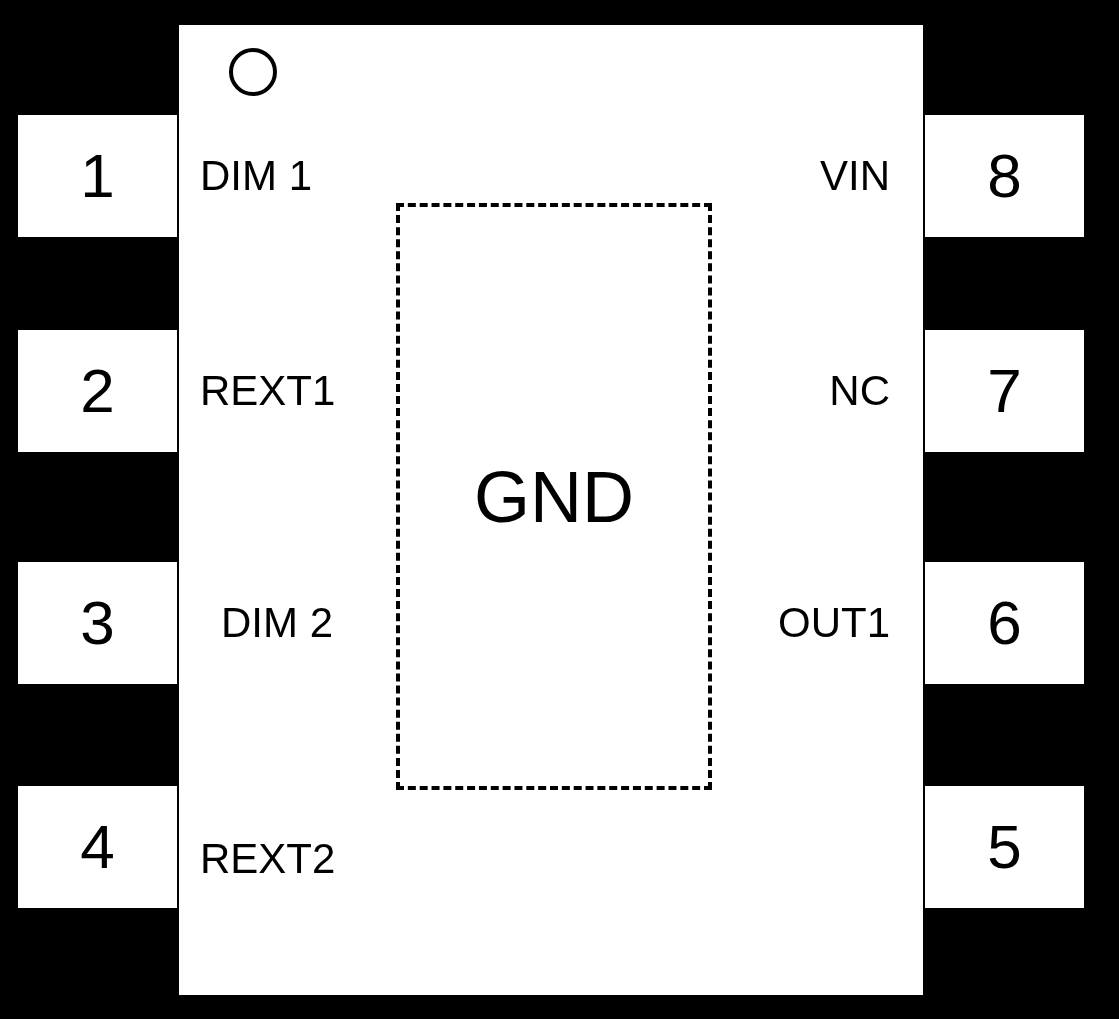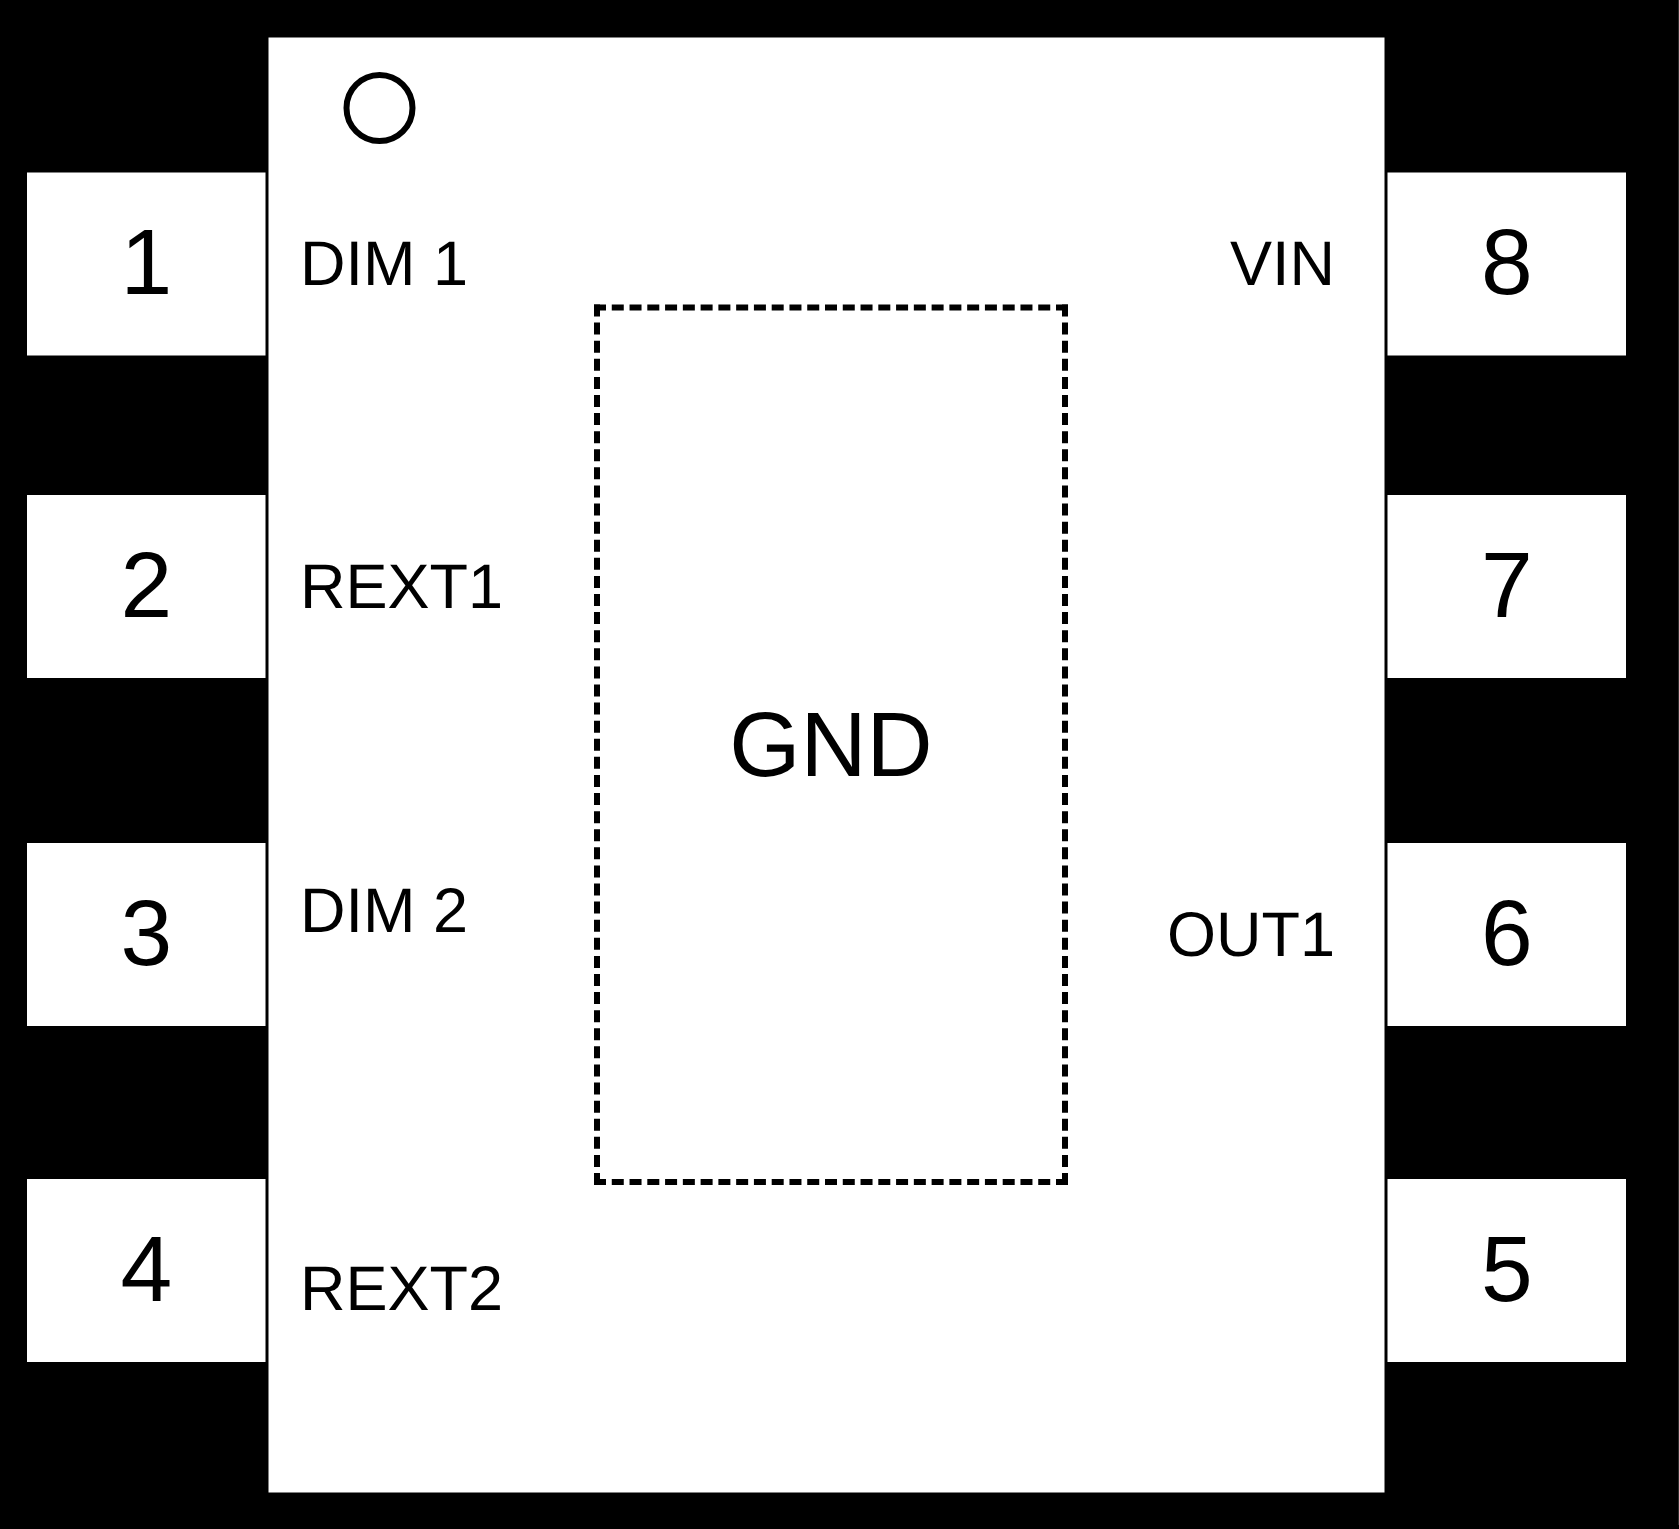--- a/index.html
+++ b/index.html
@@ -41,21 +41,21 @@
     box-sizing:border-box;
     background:transparent;
   }
   #gnd-label{
     position:absolute;
     left:396px; top:203px;
     width:316px; height:587px;
     display:flex;
     align-items:center;
     justify-content:center;
-    font-size:61px;
+    font-size:72px;
     line-height:1;
     color:#000000;
     letter-spacing:0px;
     white-space:nowrap;
   }
   
   .pad{
     position:absolute;
     width:159px;
     height:122px;
@@ -117,19 +117,20 @@
   </div>
   <div class="pad right" style="top:562px;">
     <span>6</span>
   </div>
   <div class="pad right" style="top:786px;">
     <span>5</span>
   </div>
 
   <div class="pinlabel left" style="top:145px;">DIM 1</div>
   <div class="pinlabel left" style="top:360px;">REXT1</div>
-  <div class="pinlabel left" style="top:576px;">DIM 2</div>
+  <div class="pinlabel left" style="top:592px;margin-left:21px;">DIM 2</div>
   <div class="pinlabel left" style="top:828px;">REXT2</div>
 
   <div class="pinlabel right" style="top:145px;">VIN</div>
+  <div class="pinlabel right" style="top:360px;">NC</div>
   <div class="pinlabel right" style="top:592px;">OUT1</div>
 
 </div>
 
 </body></html>

